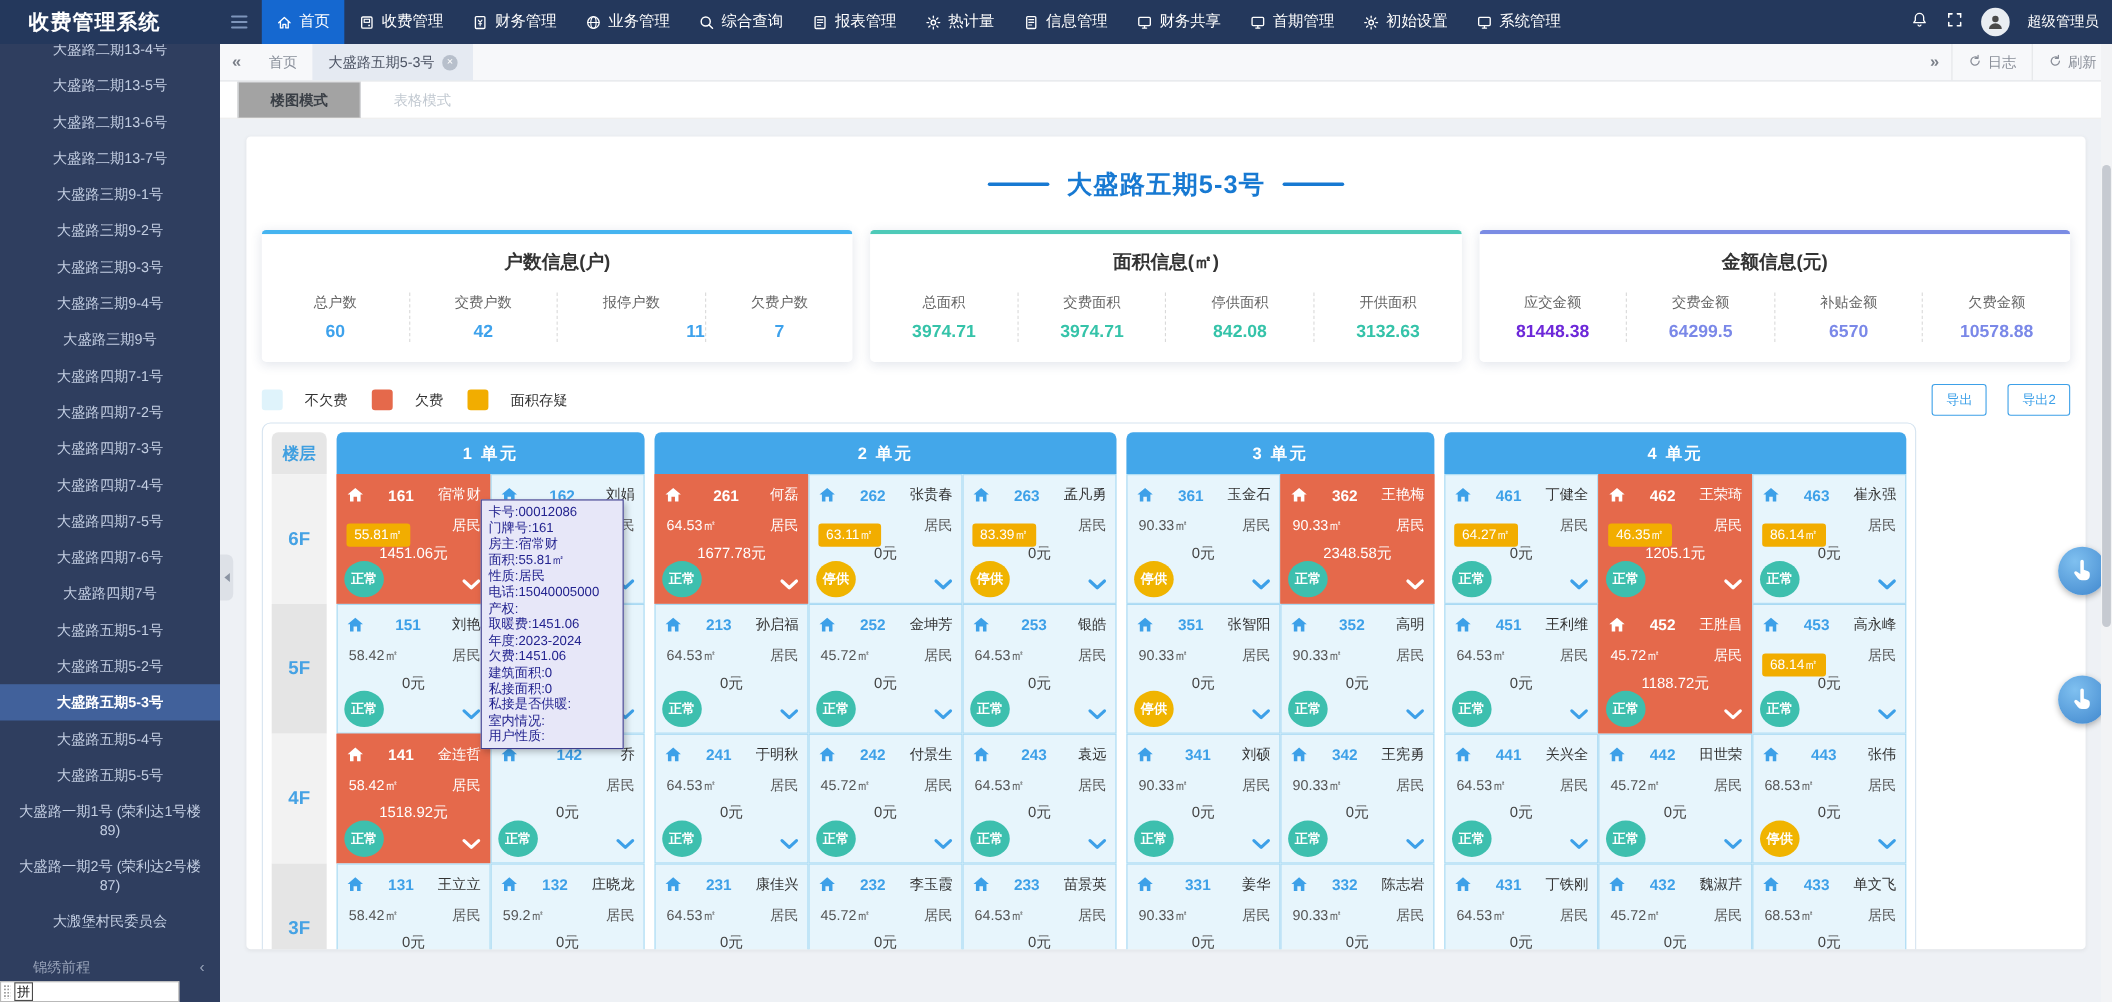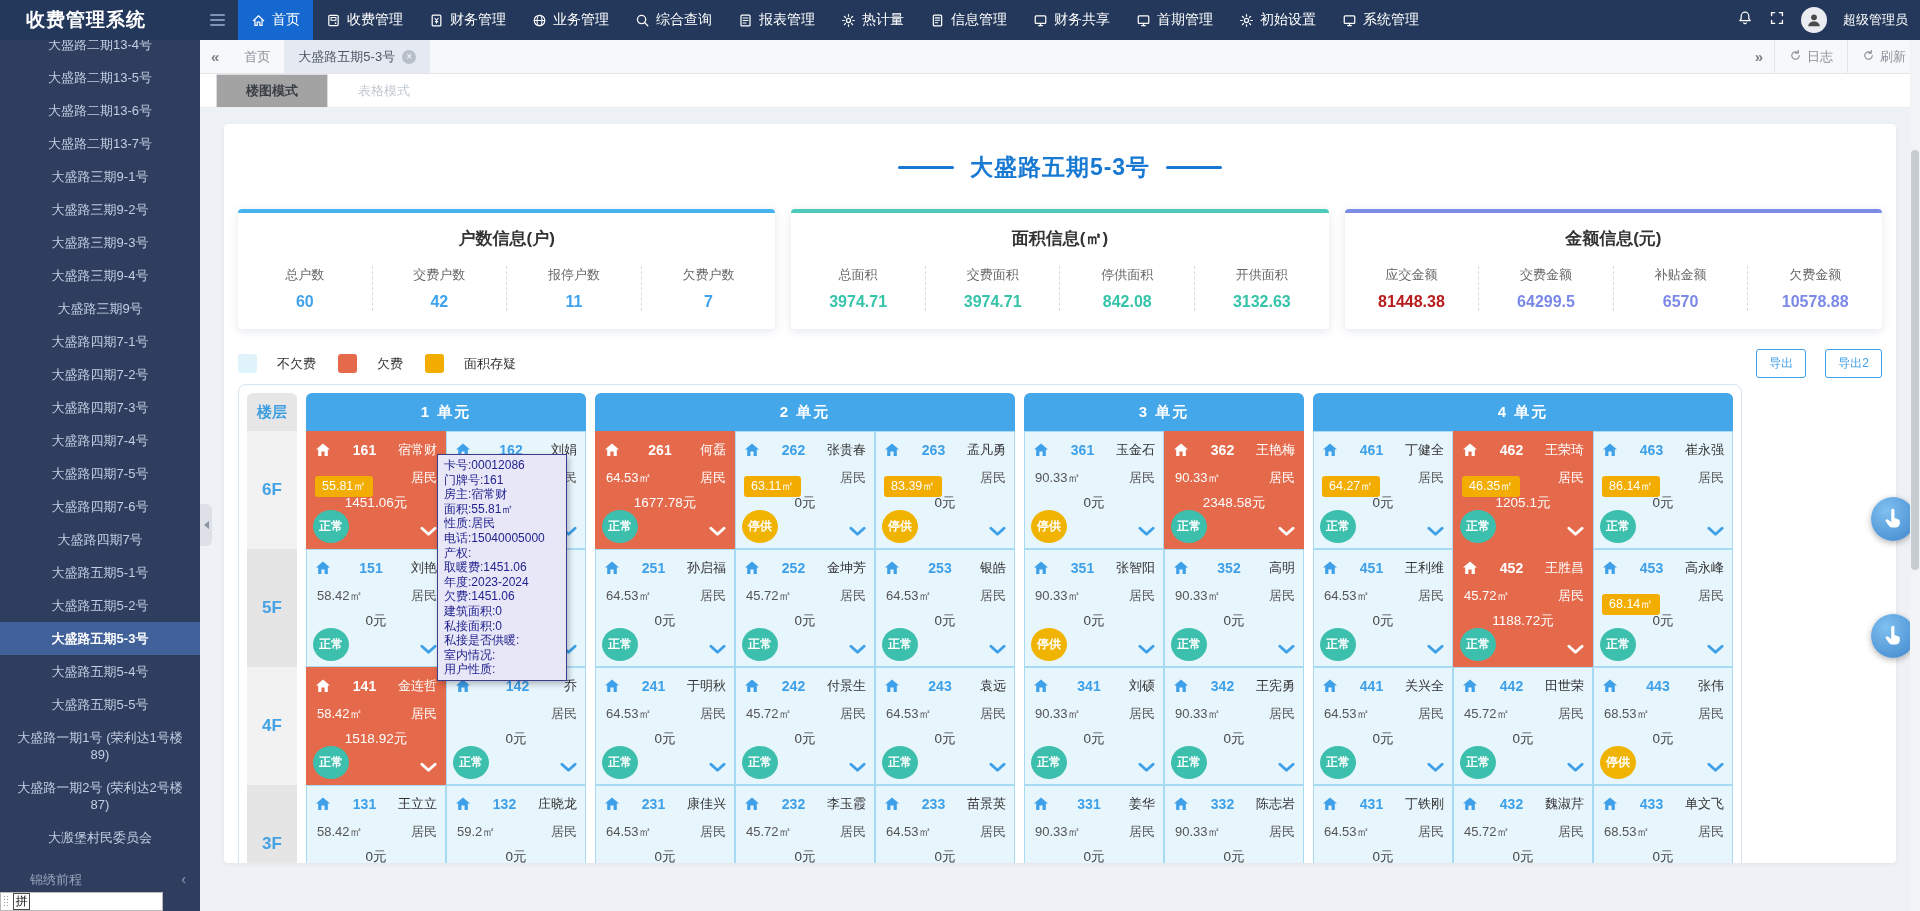--- a/index.html
+++ b/index.html
@@ -356,21 +356,21 @@
               <div class="stat-item">
                 <div class="stat-label">总户数</div>
                 <div class="stat-value" style="color: rgb(62, 162, 236);">60</div>
               </div>
               <div class="stat-item">
                 <div class="stat-label">交费户数</div>
                 <div class="stat-value" style="color: rgb(62, 162, 236);">42</div>
               </div>
               <div class="stat-item">
                 <div class="stat-label">报停户数</div>
-                <div class="stat-value" style="color: rgb(62, 162, 236);">11</div>
+                <div class="stat-value" style="color: rgb(62, 162, 236); text-align: right;">11</div>
               </div>
               <div class="stat-item">
                 <div class="stat-label">欠费户数</div>
                 <div class="stat-value" style="color: rgb(62, 162, 236);">7</div>
               </div>
             </div>
           </div>
           <div class="stat-card" style="border-top-color: rgb(78, 202, 184);">
             <div class="stat-title">面积信息(㎡)</div>
             <div class="stat-items">
@@ -390,21 +390,21 @@
                 <div class="stat-label">开供面积</div>
                 <div class="stat-value" style="color: rgb(53, 195, 169);">3132.63</div>
               </div>
             </div>
           </div>
           <div class="stat-card" style="border-top-color: rgb(123, 140, 228);">
             <div class="stat-title">金额信息(元)</div>
             <div class="stat-items">
               <div class="stat-item">
                 <div class="stat-label">应交金额</div>
-                <div class="stat-value" style="color: #b91c1c;">81448.38</div>
+                <div class="stat-value" style="color: #6d28d9;">81448.38</div>
               </div>
               <div class="stat-item">
                 <div class="stat-label">交费金额</div>
                 <div class="stat-value" style="color: rgb(122, 136, 232);">64299.5</div>
               </div>
               <div class="stat-item">
                 <div class="stat-label">补贴金额</div>
                 <div class="stat-value" style="color: rgb(122, 136, 232);">6570</div>
               </div>
               <div class="stat-item">
@@ -709,21 +709,21 @@
                 </div>
               </div>
               <div class="unit-row">
                 <div class="cell">
                   <div class="c-top">
                     <span class="c-house">
                       <svg viewBox="0 0 16 16">
                         <path d="M8 1.6 L15 7.6 H12.8 V14 H9.6 V9.6 H6.4 V14 H3.2 V7.6 H1 Z" fill="currentColor"></path>
                       </svg>
                     </span>
-                    <span class="c-no">251</span>
+                    <span class="c-no">213</span>
                     <span class="c-name">孙启福</span>
                   </div>
                   <div class="c-mid">
                     <span class="c-area">64.53㎡</span>
                     <span class="c-type">居民</span>
                   </div>
                   <div class="c-amt">0元</div>
                   <div class="c-bot">
                     <span class="c-status st-normal">正常</span>
                     <span class="c-chev">

